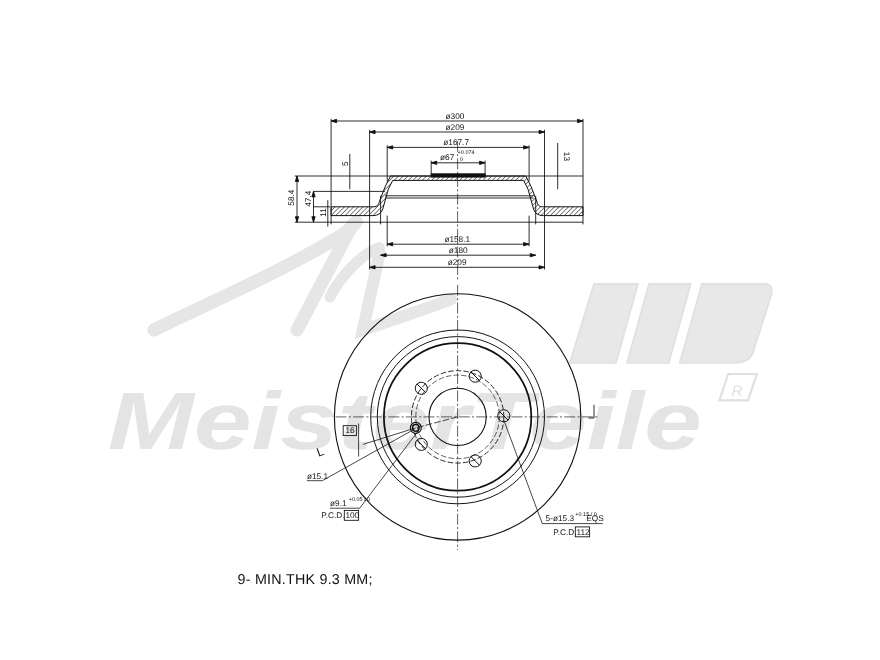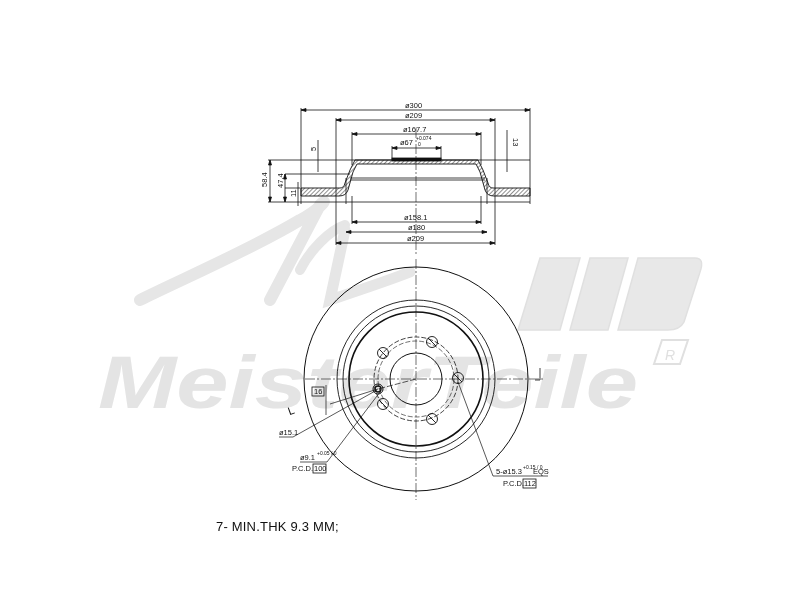--- a/index.html
+++ b/index.html
@@ -177,13 +177,13 @@
     <text class="dim" x="314" y="471">100</text>
     <text class="dim" x="496" y="474">5-ø15.3</text>
     <text class="dimsm" x="523" y="469">+0.15 / 0</text>
     <text class="dim" x="533" y="474">EQS</text>
     <text class="dim" x="503" y="486">P.C.D.</text>
     <rect x="523" y="479" width="13" height="9" fill="none" stroke="#111" stroke-width="0.8"></rect>
     <text class="dim" x="524" y="486">112</text>
   </g>
 </svg>
 
-<div class="note">7- MIN.THK 9.3 MM;</div>
+<div class="note">9- MIN.THK 9.3 MM;</div>
 
 </body></html>

